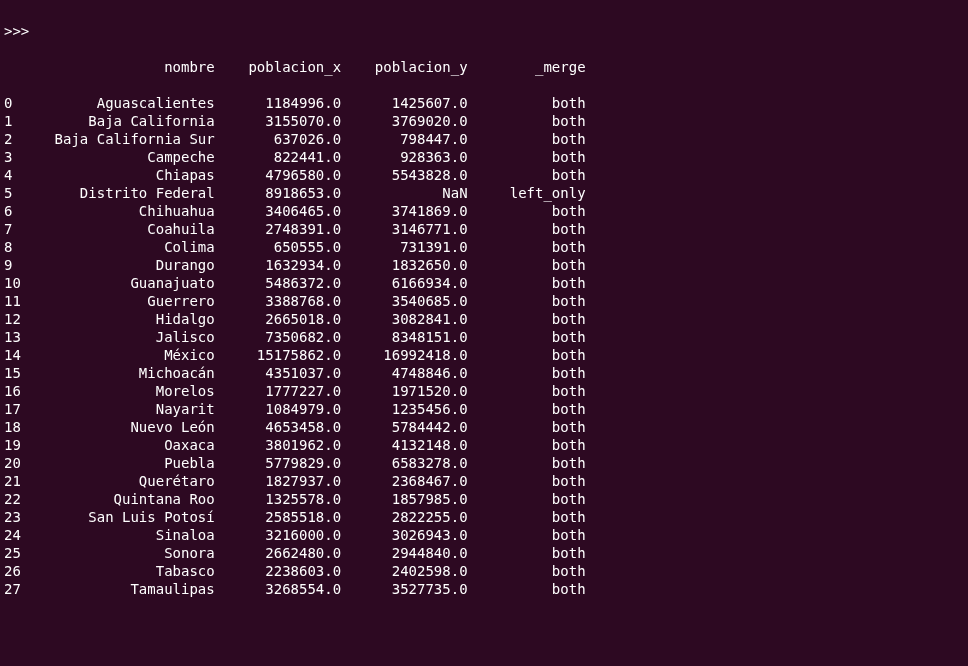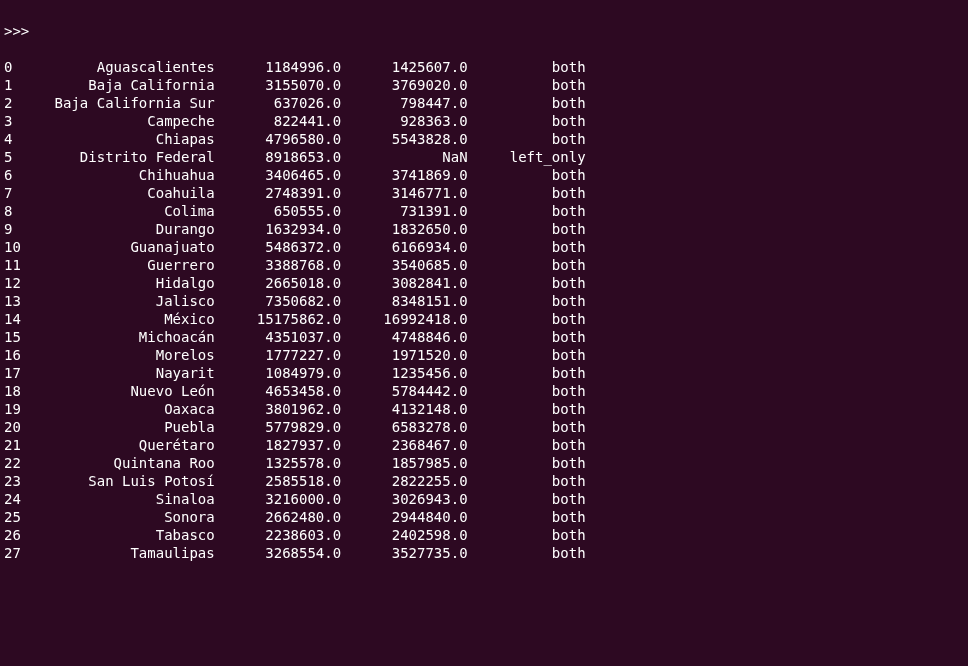--- a/index.html
+++ b/index.html
@@ -19,14 +19,15 @@
     white-space: pre;
   }
   .prompt { color: #ffffff; }
   .row    { white-space: pre; }
 </style>
 </head>
 <body>
 
 <div class="terminal">
 <div class="prompt">&gt;&gt;&gt;</div>
+<div class="row" id="df-header">                   nombre    poblacion_x    poblacion_y        _merge</div>
 <div id="df-body"><div class="row">0          Aguascalientes      1184996.0      1425607.0          both</div><div class="row">1         Baja California      3155070.0      3769020.0          both</div><div class="row">2     Baja California Sur       637026.0       798447.0          both</div><div class="row">3                Campeche       822441.0       928363.0          both</div><div class="row">4                 Chiapas      4796580.0      5543828.0          both</div><div class="row">5        Distrito Federal      8918653.0            NaN     left_only</div><div class="row">6               Chihuahua      3406465.0      3741869.0          both</div><div class="row">7                Coahuila      2748391.0      3146771.0          both</div><div class="row">8                  Colima       650555.0       731391.0          both</div><div class="row">9                 Durango      1632934.0      1832650.0          both</div><div class="row">10             Guanajuato      5486372.0      6166934.0          both</div><div class="row">11               Guerrero      3388768.0      3540685.0          both</div><div class="row">12                Hidalgo      2665018.0      3082841.0          both</div><div class="row">13                Jalisco      7350682.0      8348151.0          both</div><div class="row">14                 México     15175862.0     16992418.0          both</div><div class="row">15              Michoacán      4351037.0      4748846.0          both</div><div class="row">16                Morelos      1777227.0      1971520.0          both</div><div class="row">17                Nayarit      1084979.0      1235456.0          both</div><div class="row">18             Nuevo León      4653458.0      5784442.0          both</div><div class="row">19                 Oaxaca      3801962.0      4132148.0          both</div><div class="row">20                 Puebla      5779829.0      6583278.0          both</div><div class="row">21              Querétaro      1827937.0      2368467.0          both</div><div class="row">22           Quintana Roo      1325578.0      1857985.0          both</div><div class="row">23        San Luis Potosí      2585518.0      2822255.0          both</div><div class="row">24                Sinaloa      3216000.0      3026943.0          both</div><div class="row">25                 Sonora      2662480.0      2944840.0          both</div><div class="row">26                Tabasco      2238603.0      2402598.0          both</div><div class="row">27             Tamaulipas      3268554.0      3527735.0          both</div></div>
 </div>
 
 </body></html>

